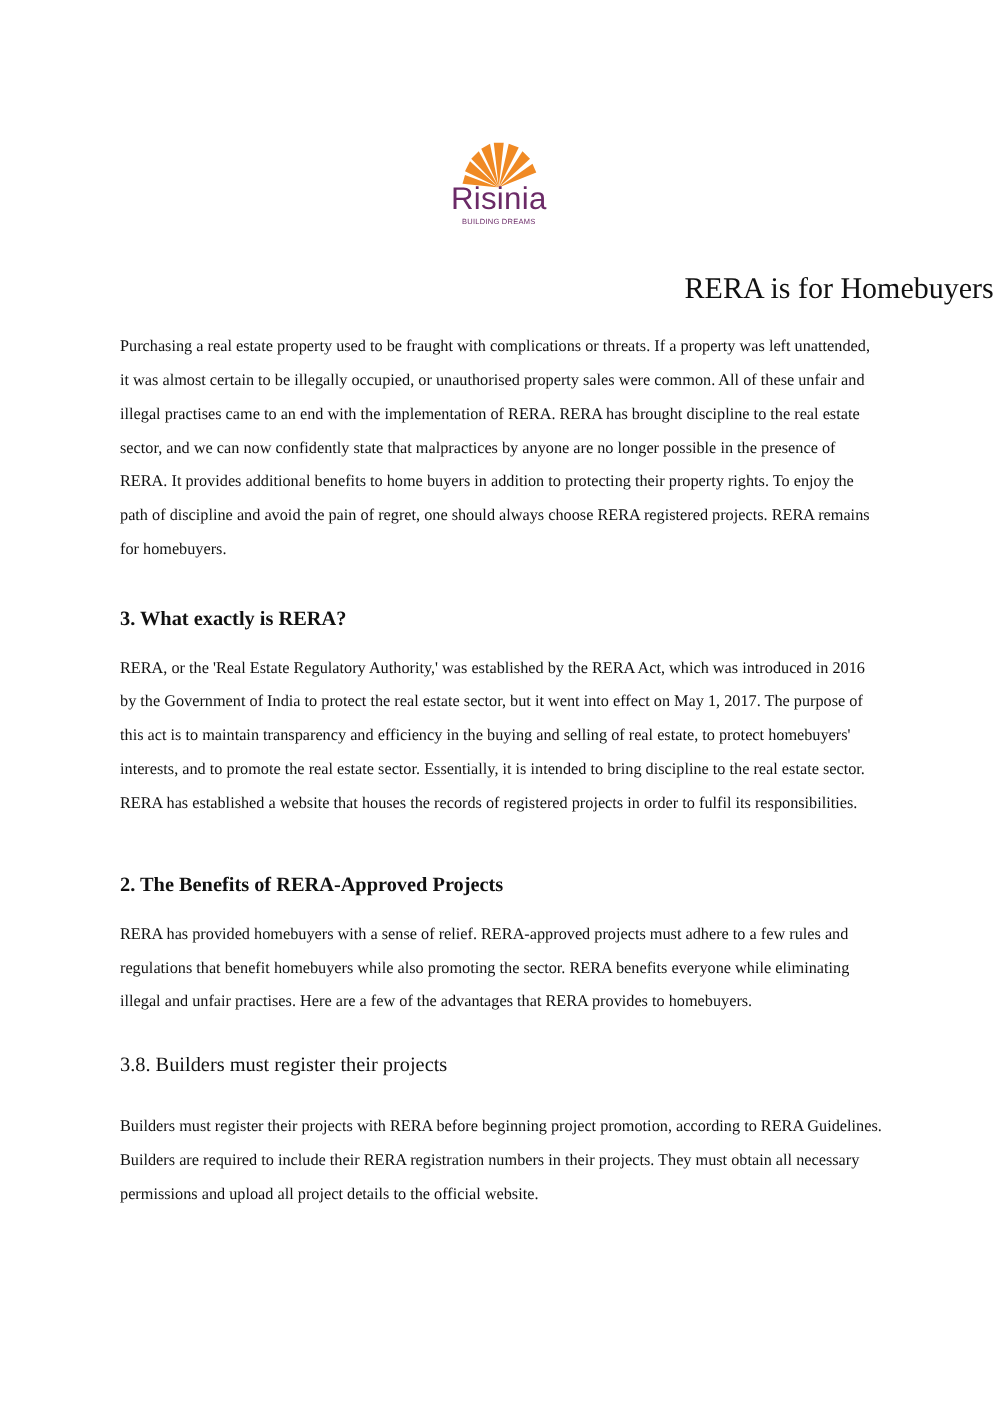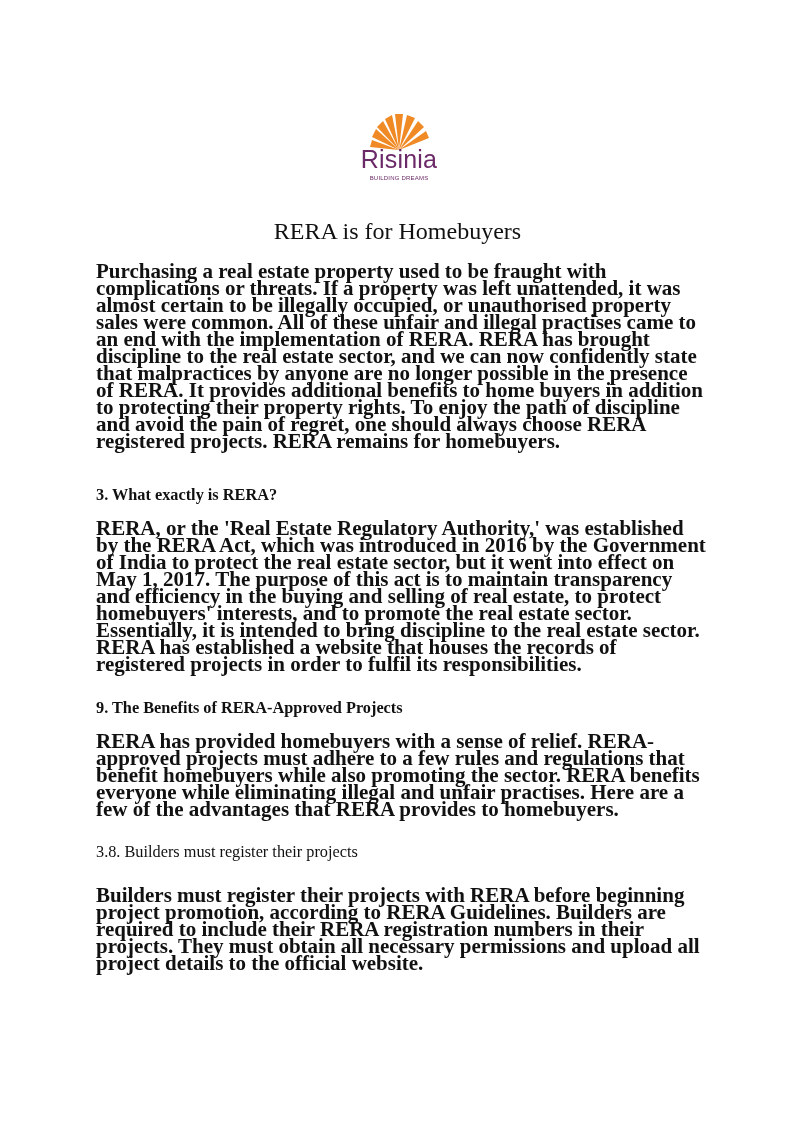--- a/index.html
+++ b/index.html
@@ -8,21 +8,21 @@
   .logo { position: absolute; left: 354px; top: 114px; width: 90px; height: 76px; }
   .logo svg { position: absolute; left: 14px; top: 0; }
   .brand { position: absolute; left: 0; top: 32px; width: 90px; text-align: center;
            font-family: "Liberation Sans", "DejaVu Sans", sans-serif; color: #6b2a67;
            font-size: 25px; line-height: 26px; letter-spacing: 0.2px; }
   .tagline { position: absolute; left: 0; top: 61px; width: 90px; text-align: center;
              font-family: "Liberation Sans", "DejaVu Sans", sans-serif; color: #6b2a67;
              font-size: 6px; letter-spacing: 0.2px; }
   .title { position: absolute; left: 0; width: 795px; top: 216px; text-align: center;
            font-size: 24px; line-height: 30px; }
-  .p { position: absolute; left: 96px; width: 610px; font-size: 21px; line-height: 17px; margin: 0; font-weight: bold; }
+  .p { position: absolute; left: 96px; width: 610px; font-size: 13px; line-height: 27px; margin: 0; }
   .h { position: absolute; left: 96px; width: 610px; font-size: 16.3px; line-height: 22px; font-weight: bold; margin: 0; }
   .sh { position: absolute; left: 96px; width: 610px; font-size: 16.3px; line-height: 22px; margin: 0; }
 </style>
 </head>
 <body>
 
 <div class="logo">
   <svg width="62" height="36" viewBox="0 0 62 36">
     <g fill="#f08a24">
       <polygon points="31,36 4,26 2,33"></polygon>
@@ -32,24 +32,24 @@
       <polygon points="31,36 35,0 27,0"></polygon>
       <polygon points="31,36 47,4 39,1"></polygon>
       <polygon points="31,36 56,13 50,7"></polygon>
       <polygon points="31,36 61,24 58,17"></polygon>
     </g>
   </svg>
   <div class="brand">Risinia</div>
   <div class="tagline">BUILDING DREAMS</div>
 </div>
 
-<h1 class="title" style="margin:0;font-weight:normal;">RERA is for Homebuyers</h1>
+<h1 class="title" style="margin:0;font-weight:normal;text-align:right;">RERA is for Homebuyers</h1>
 
 <p class="p" style="top:263px;">Purchasing a real estate property used to be fraught with complications or threats. If a property was left unattended, it was almost certain to be illegally occupied, or unauthorised property sales were common. All of these unfair and illegal practises came to an end with the implementation of RERA. RERA has brought discipline to the real estate sector, and we can now confidently state that malpractices by anyone are no longer possible in the presence of RERA. It provides additional benefits to home buyers in addition to protecting their property rights. To enjoy the path of discipline and avoid the pain of regret, one should always choose RERA registered projects. RERA remains for homebuyers.</p>
 
 <h2 class="h" style="top:484px;">3. What exactly is RERA?</h2>
 <p class="p" style="top:520px;">RERA, or the 'Real Estate Regulatory Authority,' was established by the RERA Act, which was introduced in 2016 by the Government of India to protect the real estate sector, but it went into effect on May 1, 2017. The purpose of this act is to maintain transparency and efficiency in the buying and selling of real estate, to protect homebuyers' interests, and to promote the real estate sector. Essentially, it is intended to bring discipline to the real estate sector. RERA has established a website that houses the records of registered projects in order to fulfil its responsibilities.</p>
 
-<h2 class="h" style="top:697px;">9. The Benefits of RERA-Approved Projects</h2>
+<h2 class="h" style="top:697px;">2. The Benefits of RERA-Approved Projects</h2>
 <p class="p" style="top:733px;">RERA has provided homebuyers with a sense of relief. RERA-approved projects must adhere to a few rules and regulations that benefit homebuyers while also promoting the sector. RERA benefits everyone while eliminating illegal and unfair practises. Here are a few of the advantages that RERA provides to homebuyers.</p>
 
 <h3 class="sh" style="top:841px;font-weight:normal;">3.8. Builders must register their projects</h3>
 <p class="p" style="top:887px;">Builders must register their projects with RERA before beginning project promotion, according to RERA Guidelines. Builders are required to include their RERA registration numbers in their projects. They must obtain all necessary permissions and upload all project details to the official website.</p>
 
 </body></html>

